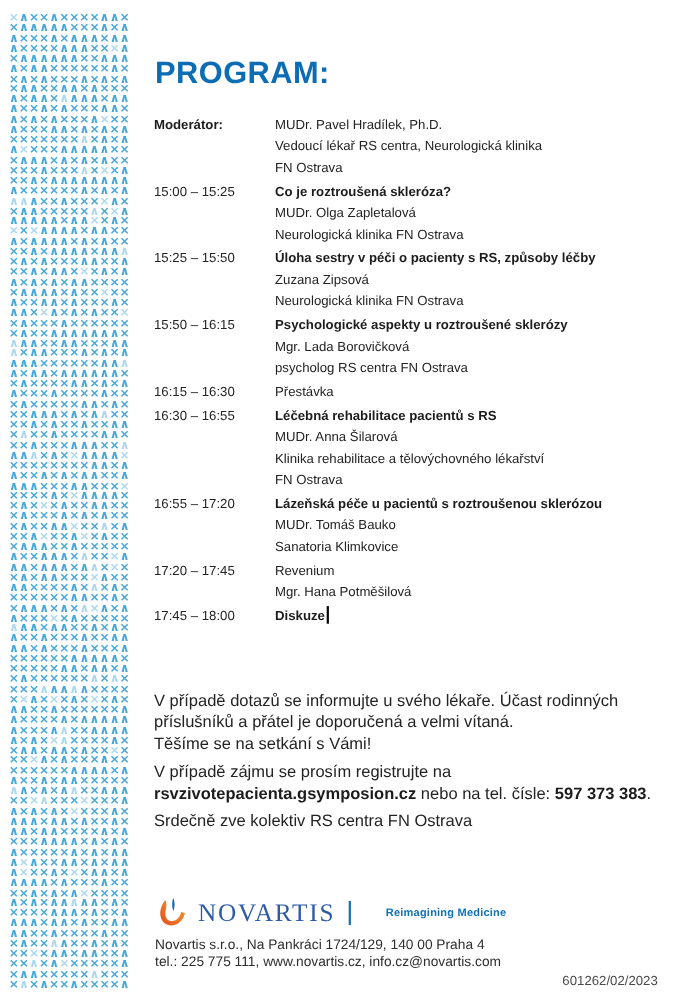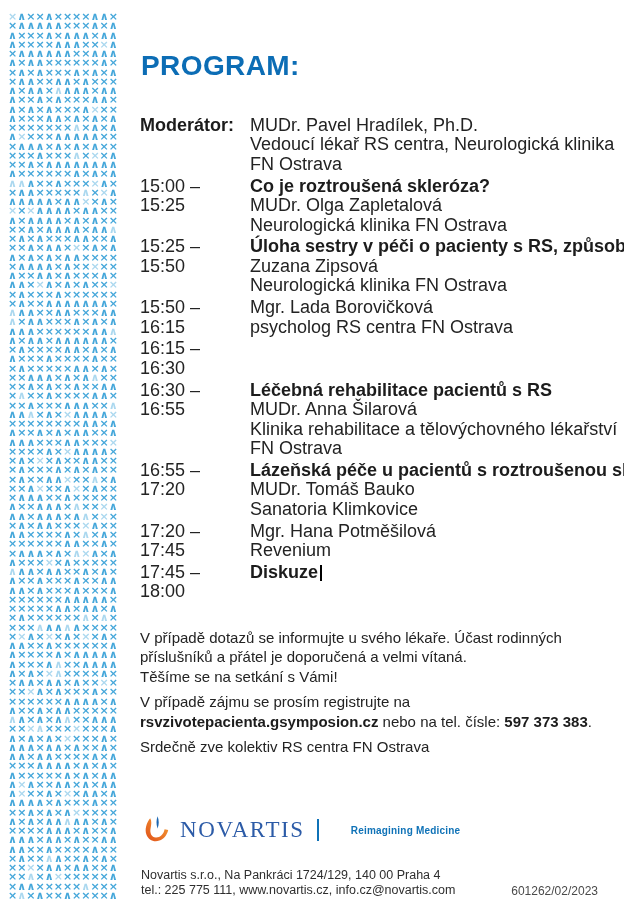--- a/index.html
+++ b/index.html
@@ -18,41 +18,41 @@
     color:var(--pattern-blue,#45A7DA);
   }
   .decor-cell.light{color:var(--pattern-blue-light,#ABD8EF);}
   
   h1.page-title{
     position:absolute;left:141px;top:50px;margin:0;
     font-size:28px;font-weight:700;letter-spacing:.4px;
     color:var(--accent-blue,#0C6DB5);
   }
   
-  .schedule{position:absolute;left:140px;top:116px;width:478px;font-size:18px;line-height:19.4px;}
+  .schedule{position:absolute;left:140px;top:104px;width:478px;font-size:12px;line-height:19.4px;}
   .srow{display:flex;margin-bottom:2.5px;}
   .time{width:110px;flex:none;}
   .bold{font-weight:700;color:#1c1c1c;}
   .desc{flex:1;}
   .desc div{white-space:nowrap;}
   .cursor{display:inline-block;width:2px;height:16px;background:#000;margin-left:2px;vertical-align:-3px;}
   
   .notes{position:absolute;left:140px;top:628px;width:478px;font-size:15px;line-height:19.4px;}
   .notes p{margin:0 0 6px 0;}
   .notes .nline{white-space:nowrap;}
   
   .brand{position:absolute;left:143px;top:814px;display:flex;align-items:center;height:32px;}
   .wordmark{
     font-family:"Liberation Serif","DejaVu Serif",serif;
     font-size:23px;letter-spacing:1.6px;color:var(--wordmark-blue,#2C5BA7);
     margin-left:9px;
   }
   .brand-sep{width:2px;height:22px;background:var(--tagline-blue,#0F72B7);margin:0 11px 0 12px;}
   .tagline{font-size:10px;font-weight:700;color:var(--tagline-blue,#0F72B7);letter-spacing:.2px;padding-left:21px;}
-  .address{position:absolute;left:141px;top:852px;font-size:12.5px;line-height:15px;color:#2e2e2e;margin-top:16px;}
+  .address{position:absolute;left:141px;top:852px;font-size:12.5px;line-height:15px;color:#2e2e2e;}
   .docnum{position:absolute;right:26px;top:884px;font-size:12px;color:#4a4a4a;}
 </style>
 </head>
 <body>
 
 <div class="decor" id="decor">
     <div class="decor-row"><span class="decor-cell light">×</span><span class="decor-cell">∧</span><span class="decor-cell">×</span><span class="decor-cell">×</span><span class="decor-cell">∧</span><span class="decor-cell">×</span><span class="decor-cell">×</span><span class="decor-cell">×</span><span class="decor-cell">×</span><span class="decor-cell">∧</span><span class="decor-cell">∧</span><span class="decor-cell">×</span></div>
     <div class="decor-row"><span class="decor-cell">×</span><span class="decor-cell">∧</span><span class="decor-cell">∧</span><span class="decor-cell">∧</span><span class="decor-cell">∧</span><span class="decor-cell">∧</span><span class="decor-cell">×</span><span class="decor-cell">×</span><span class="decor-cell">×</span><span class="decor-cell">∧</span><span class="decor-cell">×</span><span class="decor-cell">∧</span></div>
     <div class="decor-row"><span class="decor-cell">∧</span><span class="decor-cell">×</span><span class="decor-cell">×</span><span class="decor-cell">×</span><span class="decor-cell">∧</span><span class="decor-cell">×</span><span class="decor-cell">∧</span><span class="decor-cell">∧</span><span class="decor-cell">∧</span><span class="decor-cell">×</span><span class="decor-cell">∧</span><span class="decor-cell">∧</span></div>
     <div class="decor-row"><span class="decor-cell">∧</span><span class="decor-cell">×</span><span class="decor-cell">×</span><span class="decor-cell">×</span><span class="decor-cell">×</span><span class="decor-cell">∧</span><span class="decor-cell">∧</span><span class="decor-cell">∧</span><span class="decor-cell">×</span><span class="decor-cell">×</span><span class="decor-cell light">×</span><span class="decor-cell">∧</span></div>
@@ -173,26 +173,30 @@
       <div class="time">15:25 – 15:50</div>
       <div class="desc">
         <div class="bold">Úloha sestry v péči o pacienty s RS, způsoby léčby</div>
         <div>Zuzana Zipsová</div>
         <div>Neurologická klinika FN Ostrava</div>
       </div>
     </div>
     <div class="srow">
       <div class="time">15:50 – 16:15</div>
       <div class="desc">
+        <div class="bold">Psychologické aspekty u roztroušené sklerózy</div>
         <div>Mgr. Lada Borovičková</div>
         <div>psycholog RS centra FN Ostrava</div>
       </div>
     </div>
     <div class="srow">
       <div class="time">16:15 – 16:30</div>
+      <div class="desc">
+        <div>Přestávka</div>
+      </div>
     </div>
     <div class="srow">
       <div class="time">16:30 – 16:55</div>
       <div class="desc">
         <div class="bold">Léčebná rehabilitace pacientů s RS</div>
         <div>MUDr. Anna Šilarová</div>
         <div>Klinika rehabilitace a tělovýchovného lékařství</div>
         <div>FN Ostrava</div>
       </div>
     </div>
@@ -200,22 +204,22 @@
       <div class="time">16:55 – 17:20</div>
       <div class="desc">
         <div class="bold">Lázeňská péče u pacientů s roztroušenou sklerózou</div>
         <div>MUDr. Tomáš Bauko</div>
         <div>Sanatoria Klimkovice</div>
       </div>
     </div>
     <div class="srow">
       <div class="time">17:20 – 17:45</div>
       <div class="desc">
+        <div>Revenium</div>
         <div>Mgr. Hana Potměšilová</div>
-        <div>Revenium</div>
       </div>
     </div>
     <div class="srow">
       <div class="time">17:45 – 18:00</div>
       <div class="desc">
         <div class="bold">Diskuze<span class="cursor"></span></div>
       </div>
     </div>
   </div>
 

